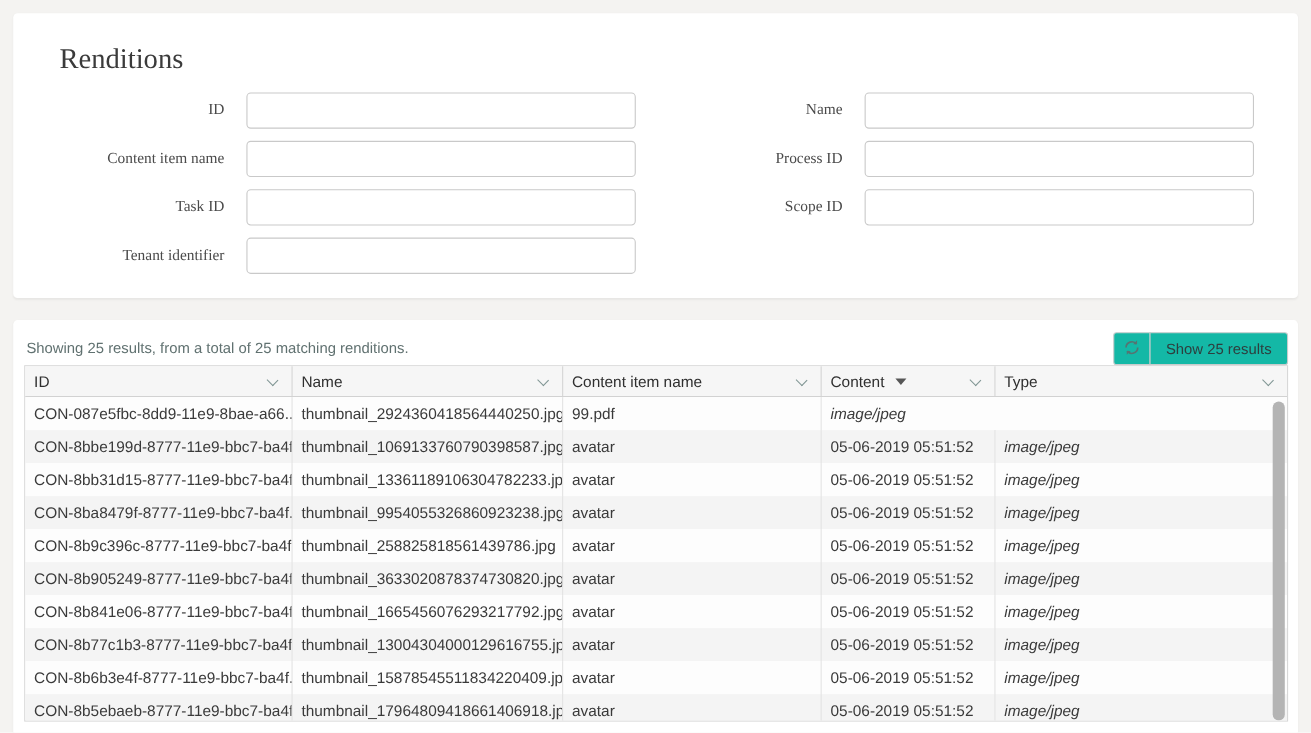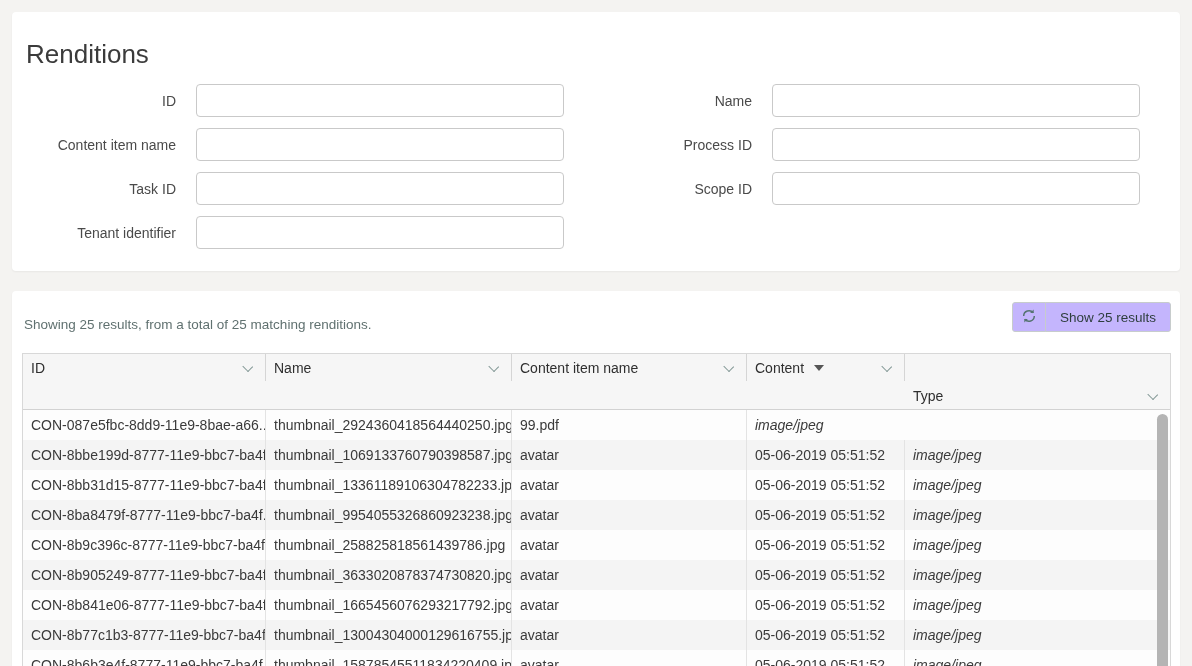--- a/index.html
+++ b/index.html
@@ -9,21 +9,21 @@
     font-family: "Liberation Sans", sans-serif;
     color: #3c3c3c;
   }
   .page { width: 1192px; height: 666px; padding: 12px; overflow: hidden; }
   .card {
     background: #ffffff;
     border-radius: 4px;
     box-shadow: 0 1px 2px rgba(0,0,0,0.05);
   }
   
-  .filters-card { padding: 26px 40px 22px 2px; margin-bottom: 20px; }
+  .filters-card { padding: 26px 40px 22px 30px; margin-bottom: 20px; font-family: Liberation Serif, serif; }
   .page-title {
     font-size: 26px; font-weight: 400; color: #3b3b3b;
     padding-left: 12px; margin-bottom: 14px; line-height: 32px;
   }
   .filter-grid {
     display: grid; grid-template-columns: 1fr 1fr;
     column-gap: 26px; row-gap: 11px;
   }
   .field { display: flex; align-items: center; }
   .field .flabel {
@@ -31,48 +31,48 @@
     font-size: 14px; color: #4a4a4a; flex: none;
   }
   .field input {
     flex: 1; height: 33px; border: 1px solid #c9c9c9; border-radius: 4px;
     padding: 0 10px; font-size: 14px; font-family: inherit; color: #3c3c3c;
     background: #fff; outline: none;
   }
   
   .results-card { padding: 11px 9px 0 10px; height: 384px; overflow: hidden; }
   .results-head {
-    display: flex; justify-content: space-between; align-items: flex-end;
-    margin-bottom: 21px; padding-left: 2px;
+    display: flex; justify-content: space-between; align-items: flex-start;
+    padding-left: 2px;
   }
   .summary { font-size: 13.5px; color: #607170; padding-top: 7px; }
   .btn-group { display: flex; }
   .btn {
-    height: 30px; background: #c4b5fd; border: 1px solid #c7cccc;
+    height: 30px; background: #14b8a6; border: 1px solid #c7cccc;
     border-radius: 3px; font-family: inherit; font-size: 13.5px;
     color: #2e3e3e; cursor: pointer;
   }
   .icon-btn {
     width: 34px; display: flex; align-items: center; justify-content: center;
     border-radius: 3px 0 0 3px;
   }
   .show-btn { padding: 0 14px; margin-left: -1px; border-radius: 0 3px 3px 0; }
   
   .table { border: 1px solid #d8d8d8; }
   .tr {
     display: grid;
     grid-template-columns: 243px 246px 235px 158px 1fr;
   }
   .thead { background: #f6f6f6; border-bottom: 1px solid #d2d2d2; }
   .th {
     position: relative; height: 27px; display: flex; align-items: center;
     padding: 0 28px 0 8px; font-size: 14px; color: #2f2f2f;
     border-right: 1px solid #d5d5d5; cursor: pointer;
   }
-  .th:last-child { border-right: none; margin-top: 28px; }
+  .th:last-child { border-right: none; }
   .chev {
     position: absolute; right: 14px; top: 9px;
     width: 8px; height: 8px;
     border-right: 1.5px solid #7f9593; border-bottom: 1.5px solid #7f9593;
     transform: rotate(45deg) scale(1,0.9); transform-origin: 60% 60%;
   }
   .sort-caret {
     width: 0; height: 0; margin-left: 10px;
     border-left: 5px solid transparent; border-right: 5px solid transparent;
     border-top: 6px solid #565656;

